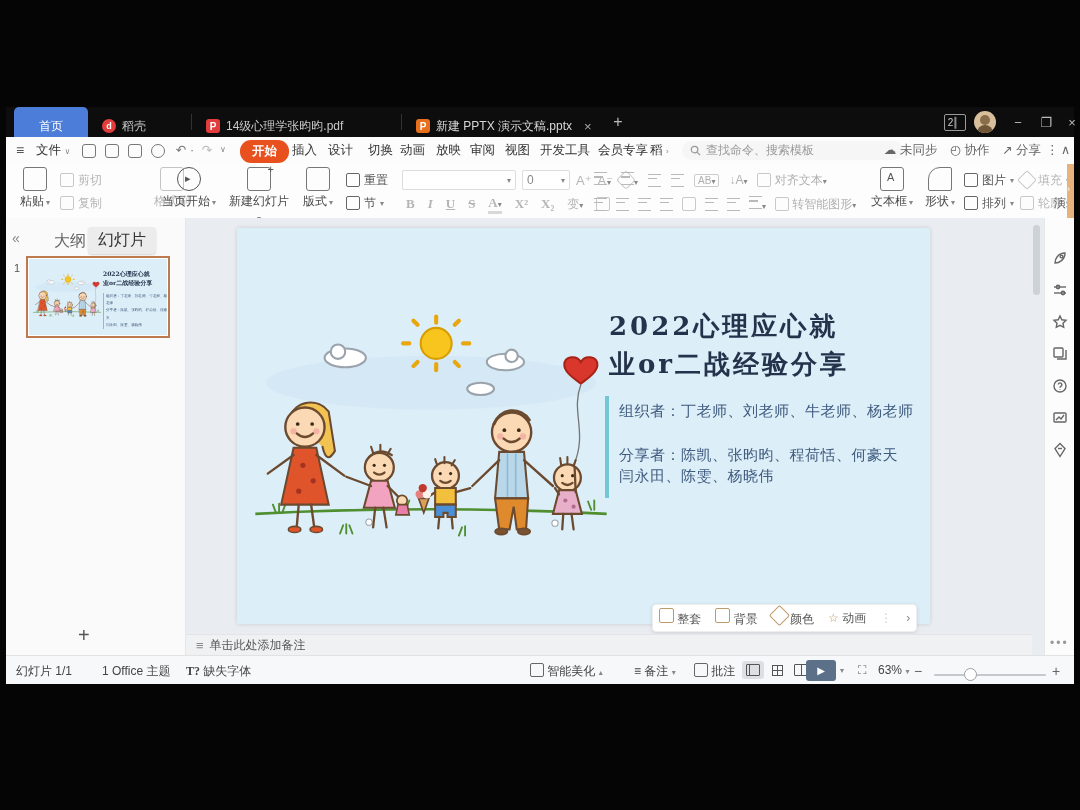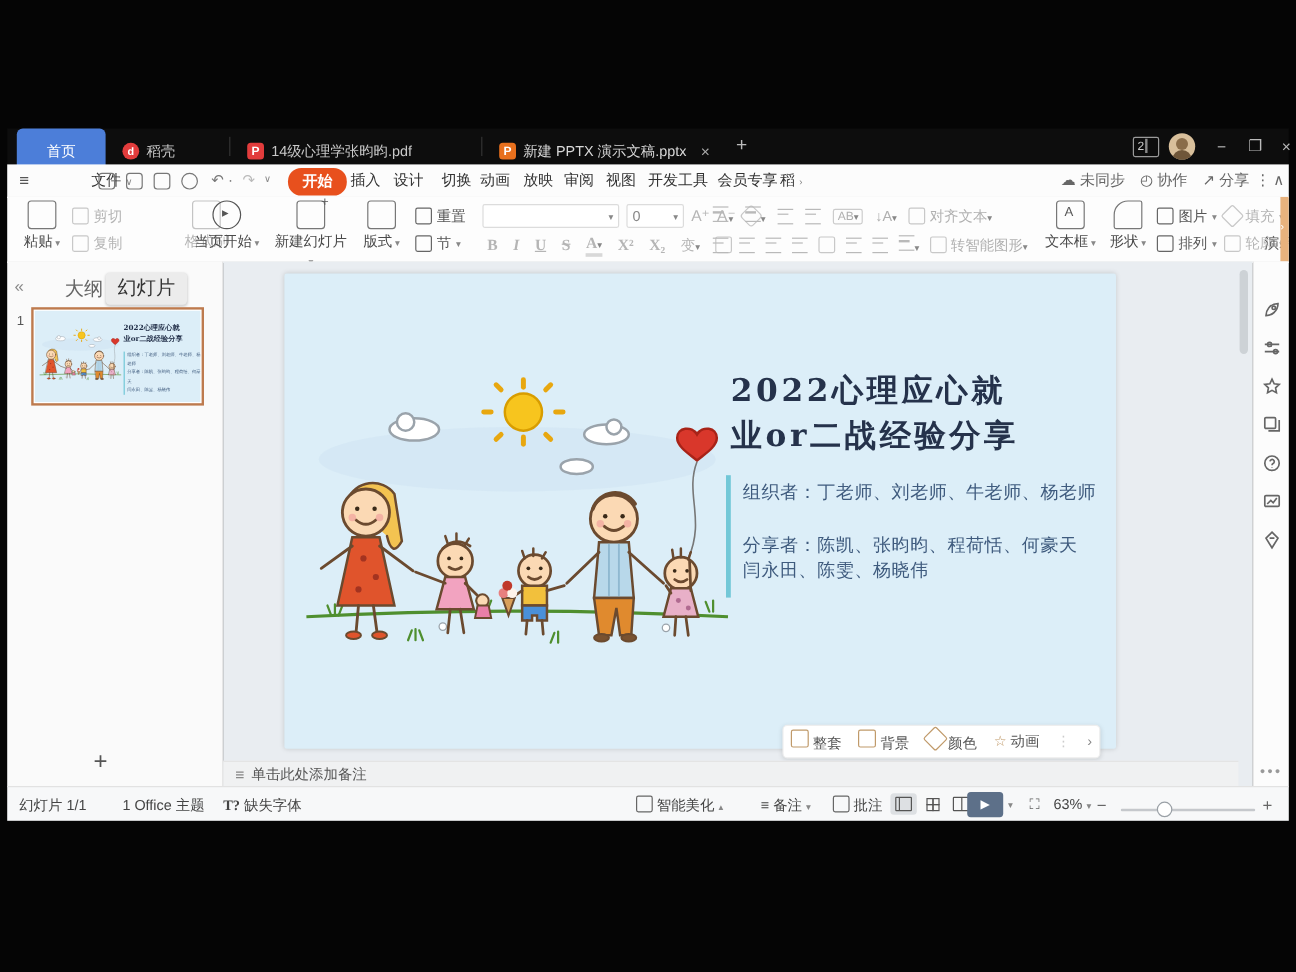--- a/index.html
+++ b/index.html
@@ -245,39 +245,46 @@
         <span style="color:#888;">▎</span>
     </div>
     <div class="avatar" style="left:968px;"></div>
     <div class="winbtn" style="left:1000px;">−</div>
     <div class="winbtn" style="left:1028px;">❐</div>
     <div class="winbtn" style="left:1054px;">×</div>
   </div>
 
   <div class="abs menubar">
     <span class="mitem" style="left:10px;color:#555;font-size:14px;">≡</span>
-    <span class="mitem" style="left:30px;margin-left:40px;"><span>文件</span> <span class="caret">∨</span></span>
+    <span class="mitem" style="left:30px;"><span>文件</span> <span class="caret">∨</span></span>
     <span class="mitem qicon" style="left:76px;top:7px;"></span>
     <span class="mitem qicon" style="left:99px;top:7px;"></span>
     <span class="mitem qicon" style="left:122px;top:7px;"></span>
     <span class="mitem qicon" style="left:145px;top:7px;border-radius:50%;"></span>
     <span class="mitem" style="left:170px;color:#777;">↶ ·</span>
     <span class="mitem" style="left:196px;color:#bbb;">↷</span>
     <span class="mitem caret" style="left:214px;top:8px;">∨</span>
     <span class="mitem start" style="left:234px;">开始</span>
     <span class="mitem" style="left:286px;">插入</span>
     <span class="mitem" style="left:322px;">设计</span>
     <span class="mitem" style="left:362px;">切换</span>
     <span class="mitem" style="left:394px;">动画</span>
     <span class="mitem" style="left:430px;">放映</span>
     <span class="mitem" style="left:464px;">审阅</span>
     <span class="mitem" style="left:499px;">视图</span>
     <span class="mitem" style="left:534px;">开发工具</span>
     <span class="mitem" style="left:592px;">会员专享</span>
     <span class="mitem" style="left:644px;"><span>稻</span> <span class="caret">›</span></span>
+    <div class="searchbox">
+      <svg width="11" height="11" viewBox="0 0 12 12">
+          <circle cx="5" cy="5" r="3.6" fill="none" stroke="#9a9a9a" stroke-width="1.4"></circle>
+          <line x1="8" y1="8" x2="11" y2="11" stroke="#9a9a9a" stroke-width="1.4"></line>
+        </svg>
+      <span>查找命令、搜索模板</span>
+    </div>
     <span class="mitem gray" style="left:878px;">☁ <span>未同步</span></span>
     <span class="mitem gray" style="left:944px;">◴ <span>协作</span></span>
     <span class="mitem gray" style="left:996px;">↗ <span>分享</span></span>
     <span class="mitem gray" style="left:1040px;">⋮</span>
     <span class="mitem gray" style="left:1055px;">∧</span>
   </div>
 
   <div class="abs ribbon">
     <div class="bigbtn" style="left:8px;width:42px;">
       <div class="bi dark"></div>

